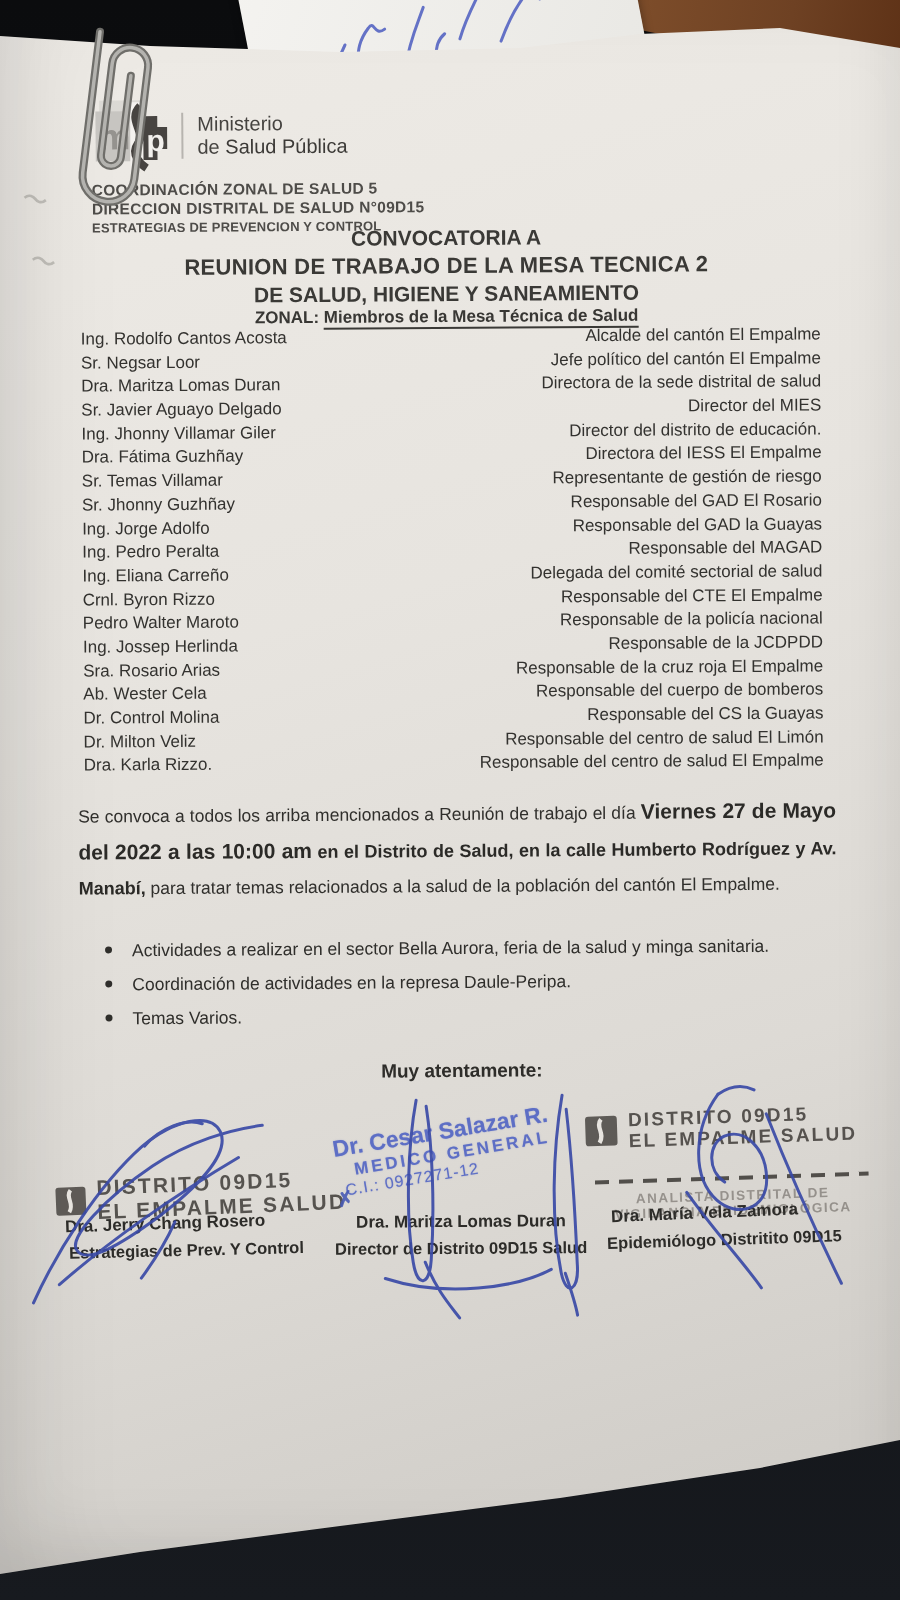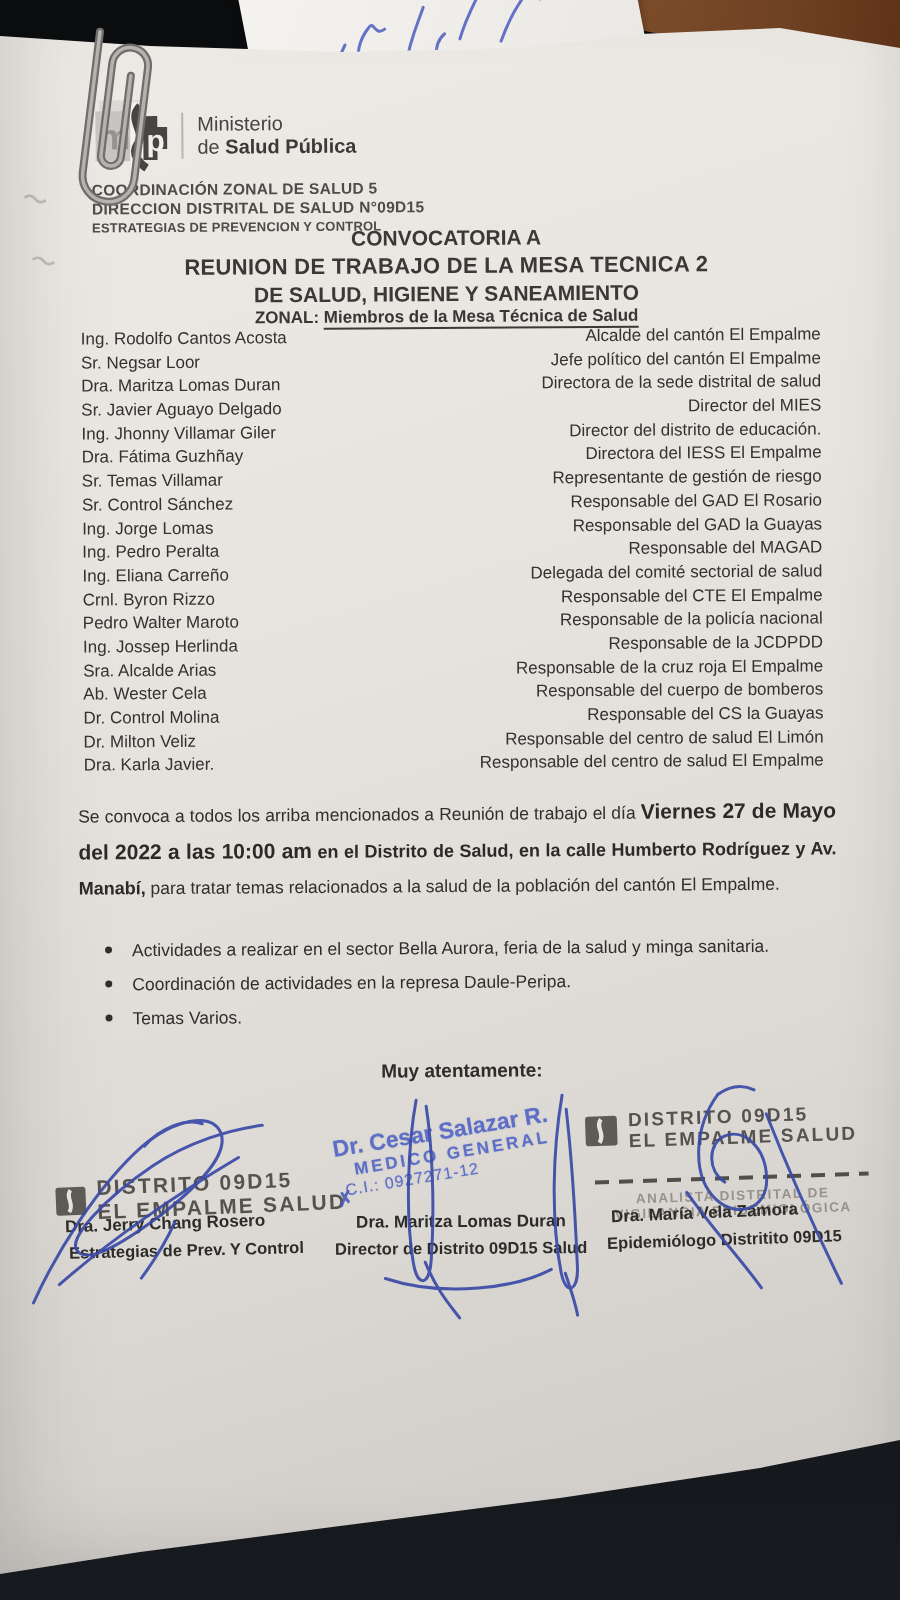--- a/index.html
+++ b/index.html
@@ -20,21 +20,21 @@
   #paper{top:0;left:0;width:900px;height:1600px;
      background:linear-gradient(163deg,#eeebe6 0%,#e7e4df 38%,#dddad5 68%,#ccc9c4 100%);
      clip-path:polygon(0 36px,150px 46px,340px 52px,520px 48px,640px 34px,780px 28px,900px 48px,
                        900px 1440px,760px 1468px,560px 1498px,340px 1526px,140px 1552px,0 1574px);
      box-shadow:inset 0 -50px 70px rgba(0,0,0,.10), inset 50px 0 90px rgba(0,0,0,.05);}
   #doc{top:0;left:0;width:900px;height:1600px;transform:rotate(-0.4deg);color:#2f2e2b;}
   
   #logo-row{top:98px;left:100px;display:flex;align-items:center;}
   #ministry-text{margin-left:14px;padding-left:14px;border-left:2px solid #b7b4af;
                  font-size:20px;color:#454340;line-height:1.15;}
-  #ministry-text .bold{font-weight:bold;color:#3c3a37;}
+  #ministry-text .bold{font-weight:normal;color:#3c3a37;}
   #dept{top:178px;left:96px;font-weight:bold;color:#4e4c49;font-size:15.5px;line-height:19px;letter-spacing:.3px;}
   #dept .small{font-size:13px;letter-spacing:.2px;}
   
   #title{top:224px;left:0;width:900px;text-align:center;color:#3a3936;font-weight:bold;}
   #title .t1{font-size:21px;line-height:28px;}
   #title .t2{font-size:22px;line-height:28px;letter-spacing:.3px;}
   #title .t3{font-size:21px;line-height:28px;}
   #para-line{top:307px;left:0;width:900px;text-align:center;font-size:17px;font-weight:bold;color:#383734;}
   #para-line .u{border-bottom:2px solid #3a3936;padding-bottom:1px;}
   
@@ -164,25 +164,25 @@
           </div>
           <div class="att-row">
             <span class="att-name">Dra. Fátima Guzhñay</span>
             <span class="att-role">Directora del IESS El Empalme</span>
           </div>
           <div class="att-row">
             <span class="att-name">Sr. Temas Villamar</span>
             <span class="att-role">Representante de gestión de riesgo</span>
           </div>
           <div class="att-row">
-            <span class="att-name">Sr. Control Sánchez</span>
+            <span class="att-name">Sr. Jhonny Guzhñay</span>
             <span class="att-role">Responsable del GAD El Rosario</span>
           </div>
           <div class="att-row">
-            <span class="att-name">Ing. Jorge Lomas</span>
+            <span class="att-name">Ing. Jorge Adolfo</span>
             <span class="att-role">Responsable del GAD la Guayas</span>
           </div>
           <div class="att-row">
             <span class="att-name">Ing. Pedro Peralta</span>
             <span class="att-role">Responsable del MAGAD</span>
           </div>
           <div class="att-row">
             <span class="att-name">Ing. Eliana Carreño</span>
             <span class="att-role">Delegada del comité sectorial de salud</span>
           </div>
@@ -192,37 +192,37 @@
           </div>
           <div class="att-row">
             <span class="att-name">Pedro Walter Maroto</span>
             <span class="att-role">Responsable de la policía nacional</span>
           </div>
           <div class="att-row">
             <span class="att-name">Ing. Jossep Herlinda</span>
             <span class="att-role">Responsable de la JCDPDD</span>
           </div>
           <div class="att-row">
-            <span class="att-name">Sra. Alcalde Arias</span>
+            <span class="att-name">Sra. Rosario Arias</span>
             <span class="att-role">Responsable de la cruz roja El Empalme</span>
           </div>
           <div class="att-row">
             <span class="att-name">Ab. Wester Cela</span>
             <span class="att-role">Responsable del cuerpo de bomberos</span>
           </div>
           <div class="att-row">
             <span class="att-name">Dr. Control Molina</span>
             <span class="att-role">Responsable del CS la Guayas</span>
           </div>
           <div class="att-row">
             <span class="att-name">Dr. Milton Veliz</span>
             <span class="att-role">Responsable del centro de salud El Limón</span>
           </div>
           <div class="att-row">
-            <span class="att-name">Dra. Karla Javier.</span>
+            <span class="att-name">Dra. Karla Rizzo.</span>
             <span class="att-role">Responsable del centro de salud El Empalme</span>
           </div>
         </div>
 
       <div id="body-par" class="abs">
         <span>Se convoca a todos los arriba mencionados a Reunión de trabajo el día </span><span class="b-lg">Viernes 27 de Mayo del 2022 a las 10:00 am</span><span class="b"> en el </span><span class="b"> Distrito de Salud, en la calle Humberto Rodríguez y Av. Manabí,</span><span> para tratar temas relacionados a la salud de la población del cantón El Empalme.</span>
       </div>
 
       <div id="bullets" class="abs">
         <div class="bullet">

